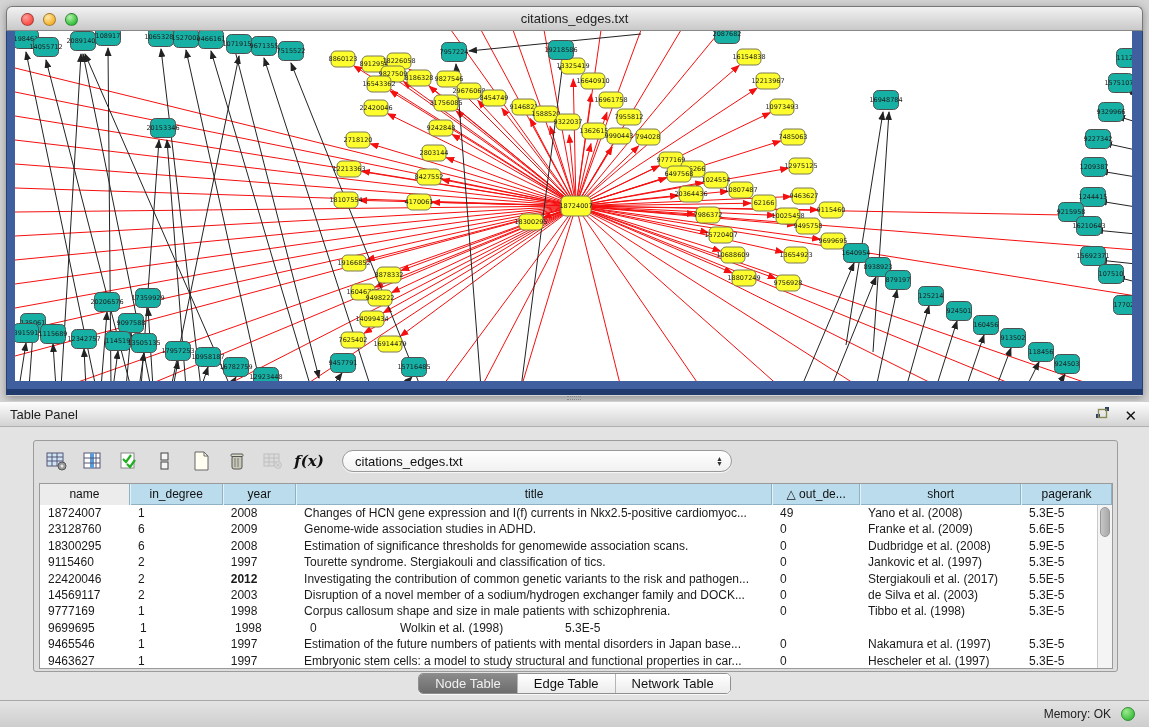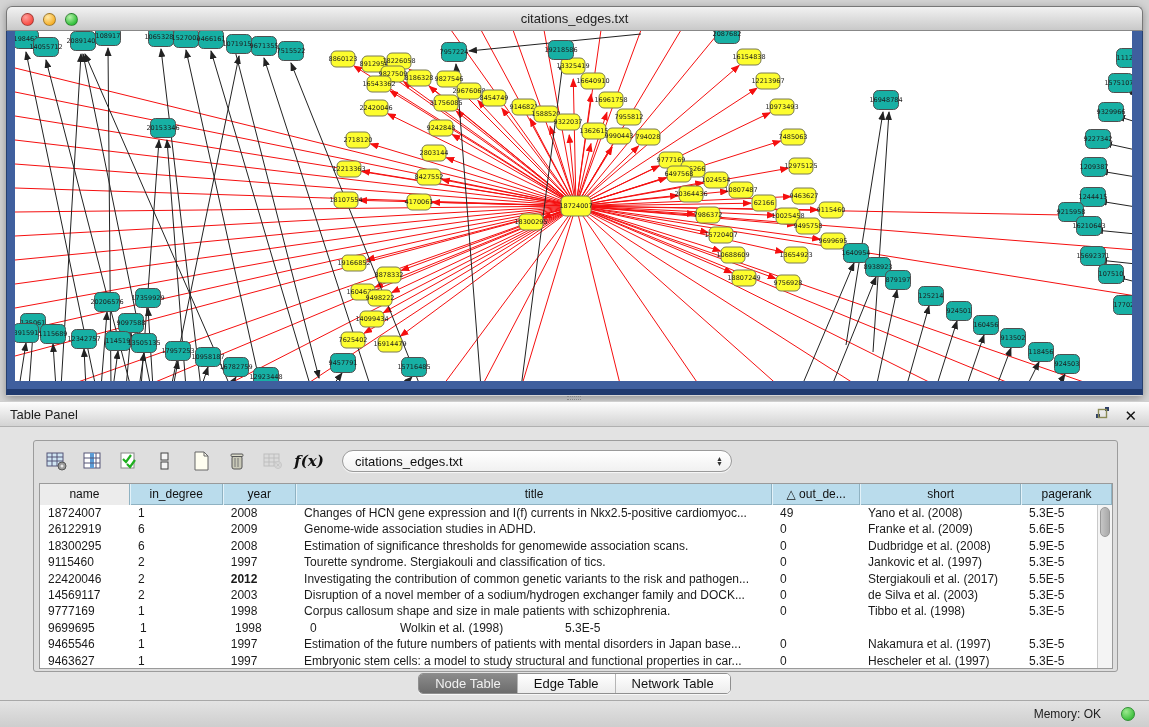--- a/index.html
+++ b/index.html
@@ -69,21 +69,21 @@
   .segs { display:flex; border:1px solid #8f8f8f; border-radius:5px; overflow:hidden; height:21px;
     background:#fff; box-shadow:0 1px 0 rgba(255,255,255,.7); }
   .seg { padding:0 16px; font-size:13px; line-height:20px; color:#111;
     background:linear-gradient(#fff,#ececec); border-left:1px solid #b5b5b5; }
   .seg:first-child { border-left:none; }
   .seg.active { background:linear-gradient(#8b8b8b,#6c6c6c); color:#f2f2f2; }
 
   
   .statusbar { position:absolute; left:0; top:700px; width:1149px; height:27px;
     background:linear-gradient(#e3e3e3,#cecece); border-top:1px solid #a8a8a8;
-    display:flex; align-items:center; justify-content:flex-end; gap:20px; padding-right:14px; }
+    display:flex; align-items:center; justify-content:flex-end; gap:10px; padding-right:14px; }
   .statusbar .mem { font-size:12px; color:#222; }
   .memdot { width:14px; height:14px; border-radius:50%; border:1px solid #2f8f33;
     background:radial-gradient(circle at 35% 30%, #9ce98f, #3dbf3d 75%); }
 </style>
 </head>
 <body>
 
 <div class="net-window">
   <div class="titlebar">
     <div class="lights">
@@ -577,21 +577,21 @@
           <div class="grow">
             <div class="gcell" style="width: 92px;">18724007</div>
             <div class="gcell" style="width: 95px;">1</div>
             <div class="gcell" style="width: 75px;">2008</div>
             <div class="gcell" style="width: 488px;">Changes of HCN gene expression and I(f) currents in Nkx2.5-positive cardiomyoc...</div>
             <div class="gcell" style="width: 90px;">49</div>
             <div class="gcell" style="width: 165px;">Yano et al. (2008)</div>
             <div class="gcell" style="width: 93px;">5.3E-5</div>
           </div>
           <div class="grow">
-            <div class="gcell" style="width: 92px;">26122919</div>
+            <div class="gcell" style="width: 92px;">23128760</div>
             <div class="gcell" style="width: 95px;">6</div>
             <div class="gcell" style="width: 75px;">2009</div>
             <div class="gcell" style="width: 488px;">Genome-wide association studies in ADHD.</div>
             <div class="gcell" style="width: 90px;">0</div>
             <div class="gcell" style="width: 165px;">Franke et al. (2009)</div>
             <div class="gcell" style="width: 93px;">5.6E-5</div>
           </div>
           <div class="grow">
             <div class="gcell" style="width: 92px;">18300295</div>
             <div class="gcell" style="width: 95px;">6</div>

